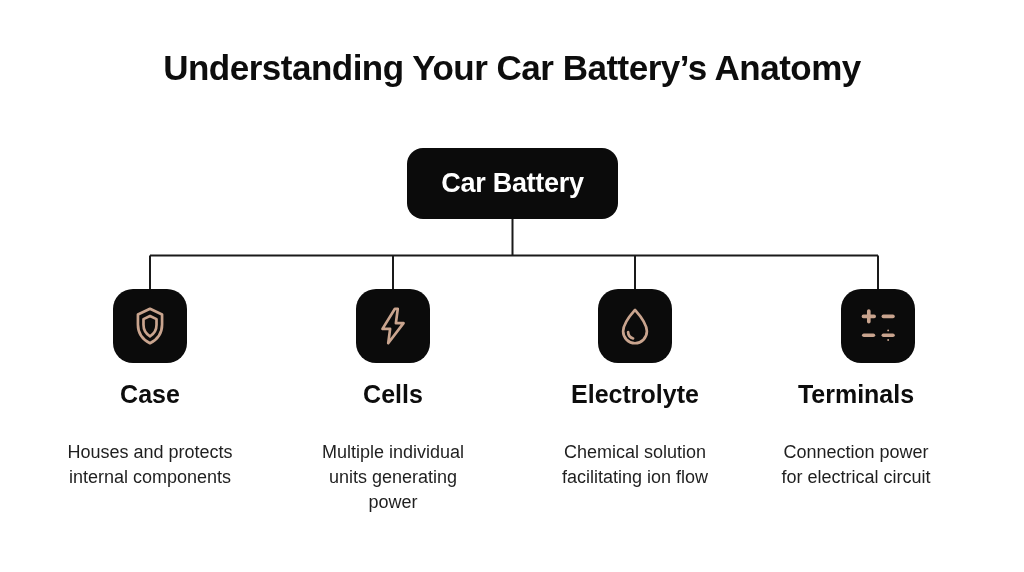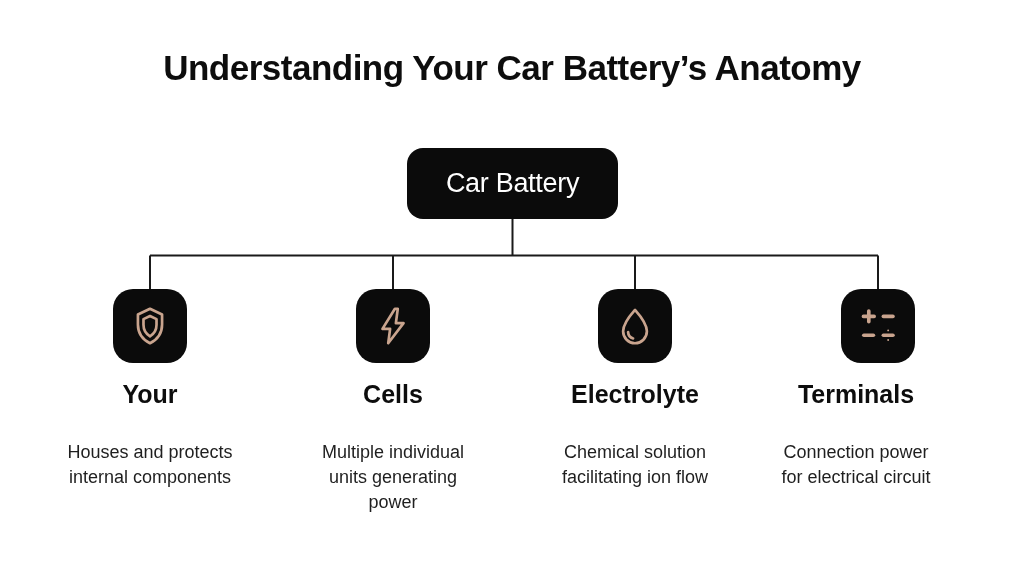--- a/index.html
+++ b/index.html
@@ -30,21 +30,21 @@
 
   .root-node{
     position:absolute;left:407px;top:148px;
     width:211px;height:71px;
     background:var(--node-fill);
     border-radius:16px;
     display:flex;align-items:center;justify-content:center;
   }
   .root-node .root-label{
     color:var(--node-text);
-    font-size:27px;font-weight:normal;letter-spacing:-0.3px;
+    font-size:27px;font-weight:bold;letter-spacing:-0.3px;
   }
 
   .connector-svg{
     position:absolute;left:0;top:0;width:1024px;height:572px;
     pointer-events:none;
   }
 
   .tile{
     position:absolute;top:289px;
     width:74px;height:74px;
@@ -111,21 +111,21 @@
       <path d="M7.2 4.2 v5.6 M4.4 7 h5.6"></path>
       <path d="M14.8 7 h5"></path>
       <path d="M4.6 16.8 h5"></path>
       <path d="M14.8 16.8 h5"></path>
       <circle cx="17.3" cy="14.3" r="0.5" fill="currentColor" stroke="none"></circle>
       <circle cx="17.3" cy="19.3" r="0.5" fill="currentColor" stroke="none"></circle>
     </svg>
   </div>
 
   <div class="column" style="left:30px">
-    <div class="branch-label">Your</div>
+    <div class="branch-label">Case</div>
     <div class="branch-desc">Houses and protects
 internal components</div>
   </div>
 
   <div class="column" style="left:515px">
     <div class="branch-label">Electrolyte</div>
     <div class="branch-desc">Chemical solution
 facilitating ion flow</div>
   </div>
 

